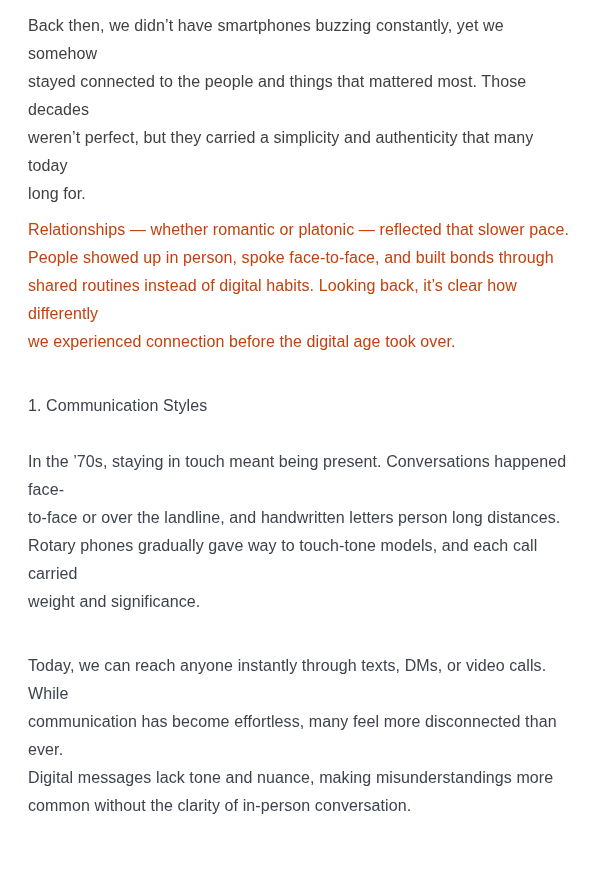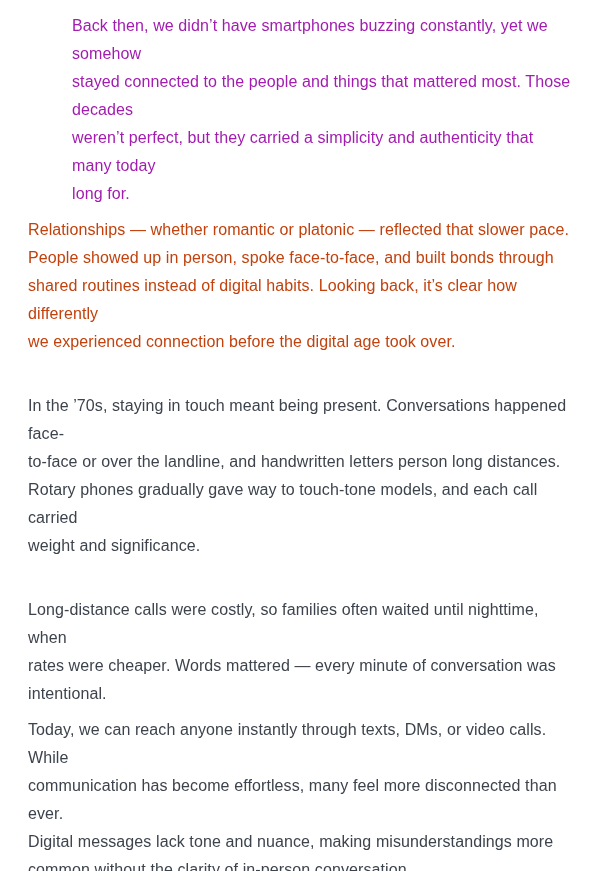--- a/index.html
+++ b/index.html
@@ -37,39 +37,37 @@
   }
   .section-body {
     white-space: pre-line;
   }
 </style>
 </head>
 <body style="background: rgb(255, 255, 255);">
 
 <div class="article">
 
-  <p class="block" style="color: #a21caf; margin-left: 44px;">Back then, we didn’t have smartphones buzzing constantly, yet we somehow
+  <p class="block" style="color: #404040;">Back then, we didn’t have smartphones buzzing constantly, yet we somehow
 stayed connected to the people and things that mattered most. Those decades
 weren’t perfect, but they carried a simplicity and authenticity that many today
 long for.</p>
 
   <p class="block" style="color: #c2410c;">Relationships — whether romantic or platonic — reflected that slower pace.
 People showed up in person, spoke face-to-face, and built bonds through
 shared routines instead of digital habits. Looking back, it’s clear how differently
 we experienced connection before the digital age took over.</p>
 
   <div class="block" style="color: rgb(61, 67, 76);">
+    <div class="section-heading" style="color: rgb(61, 67, 76);">1. Communication Styles</div>
     <div class="section-body">In the ’70s, staying in touch meant being present. Conversations happened face-
 to-face or over the landline, and handwritten letters person long distances.
 Rotary phones gradually gave way to touch-tone models, and each call carried
 weight and significance.</div>
   </div>
 
-  <p class="block" style="color: rgb(61, 67, 76);">Long-distance calls were costly, so families often waited until nighttime, when
-rates were cheaper. Words mattered — every minute of conversation was
-intentional.</p>
 
   <p class="block" style="color: rgb(61, 67, 76);">Today, we can reach anyone instantly through texts, DMs, or video calls. While
 communication has become effortless, many feel more disconnected than ever.
 Digital messages lack tone and nuance, making misunderstandings more
 common without the clarity of in-person conversation.</p>
 
 </div>
 
 </body></html>

